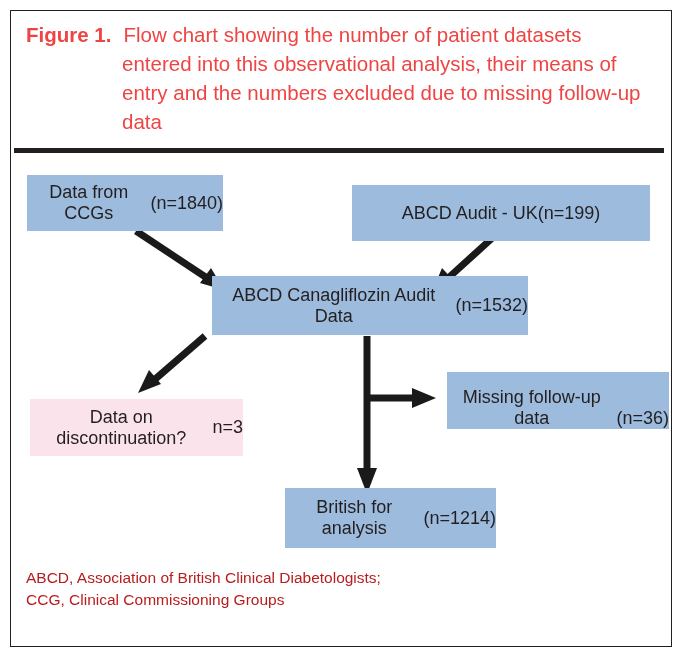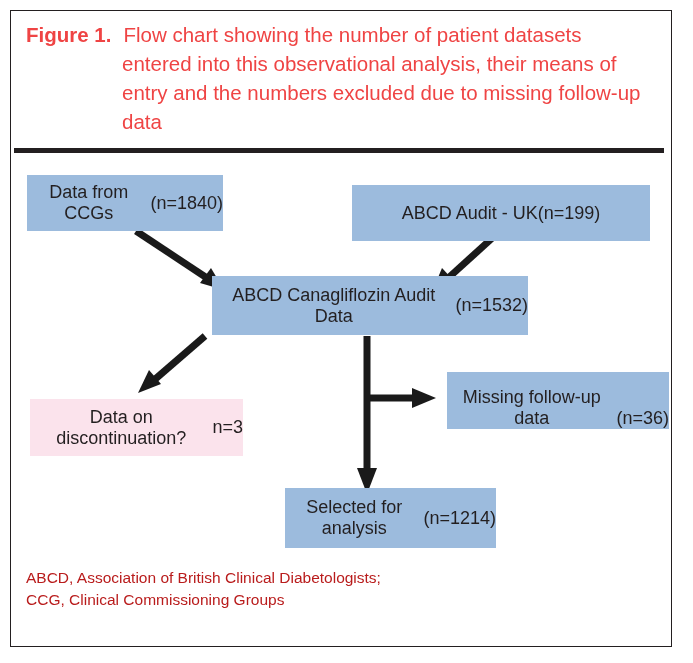--- a/index.html
+++ b/index.html
@@ -158,21 +158,21 @@
     <span>Missing follow-up data</span>
     <span class="line2">(n=36)</span>
   </div>
 
   <div class="node node-pink" id="node-discont">
     <span>Data on discontinuation?</span>
     <span class="line2">n=3</span>
   </div>
 
   <div class="node node-blue" id="node-selected">
-    <span>Selected for analysis</span>
+    <span>British for analysis</span>
     <span class="line2">(n=1214)</span>
   </div>
 
   <div class="footnote">
     <div>ABCD, Association of British Clinical Diabetologists;</div>
     <div>CCG, Clinical Commissioning Groups</div>
   </div>
 
 </div>
 

